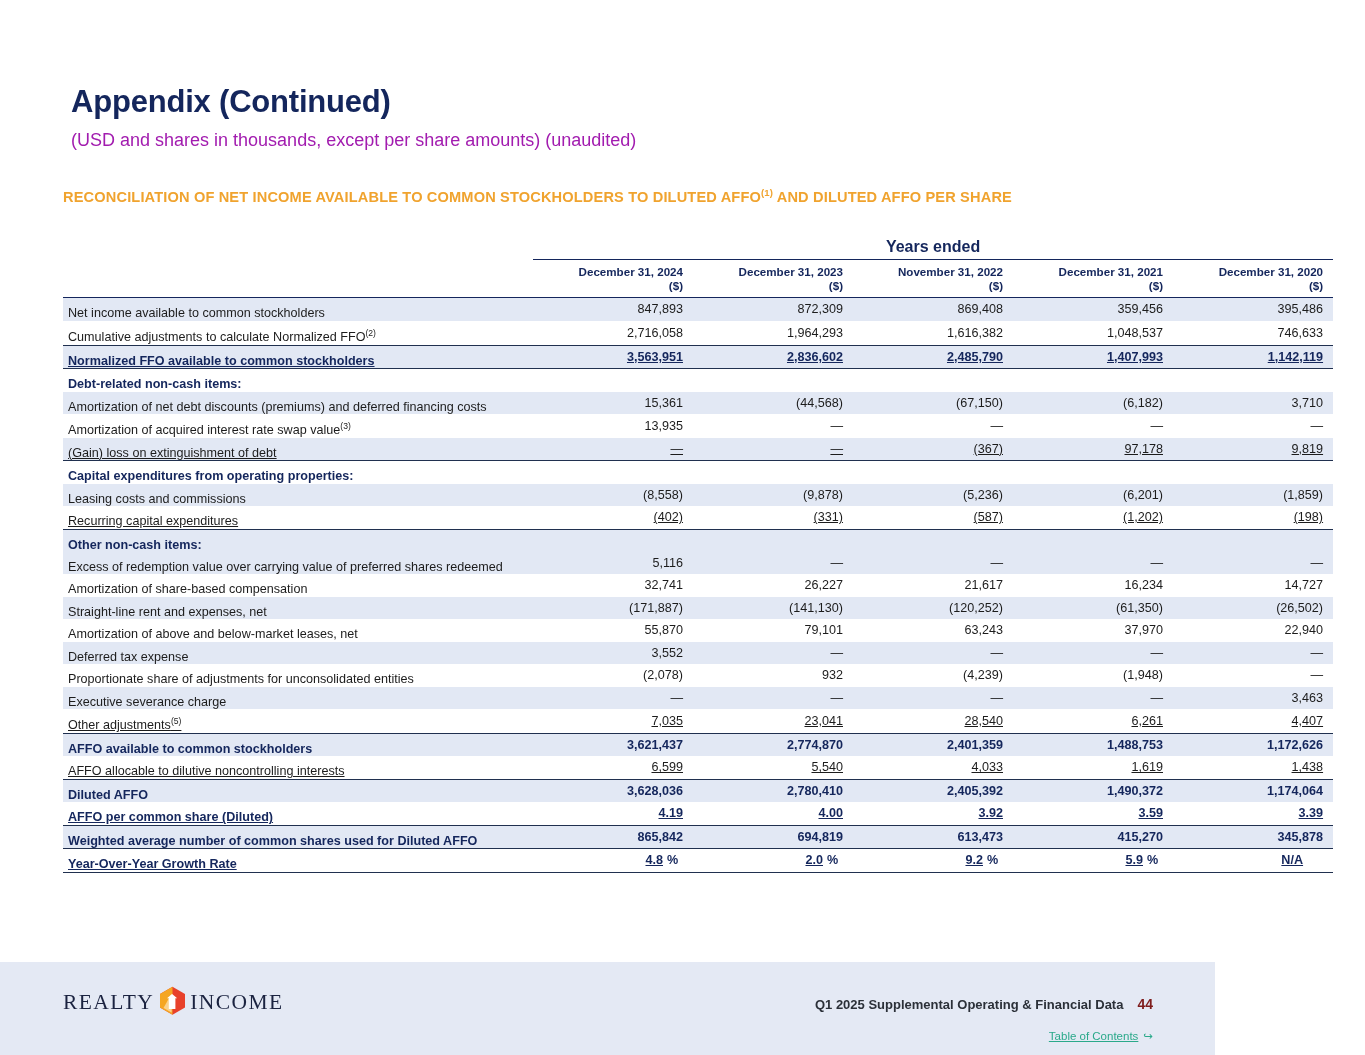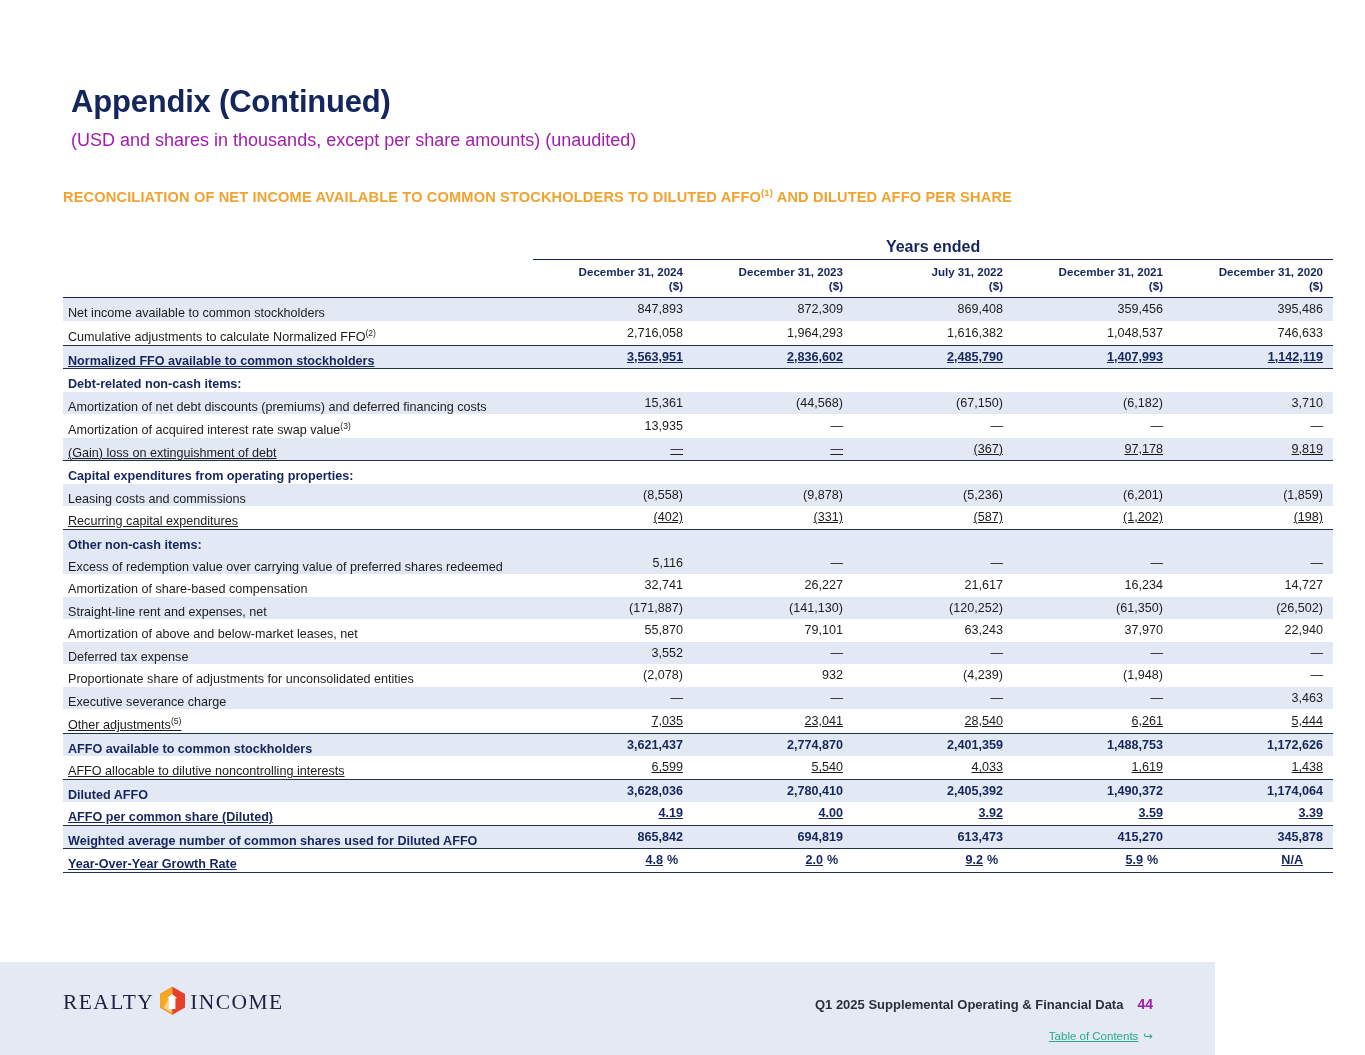--- a/index.html
+++ b/index.html
@@ -86,21 +86,21 @@
   .logo { position: absolute; left: 63px; top: 24px; display: flex; align-items: center; }
   .logo-text {
     font-family: "Liberation Serif", serif;
     font-size: 21.5px; color: #1b2340; letter-spacing: 1.4px;
   }
   .logo-mark { margin: 0 4px 0 5px; }
   .foot-right {
     position: absolute; right: 62px; top: 34px; text-align: right;
   }
   .foot-line1 { font-size: 13px; font-weight: bold; color: #2b3038; white-space: nowrap; }
-  .foot-line1 .pg { color: #a21caf; margin-left: 14px; font-size: 14px; }
+  .foot-line1 .pg { color: #7f1d1d; margin-left: 14px; font-size: 14px; }
   .foot-line2 { margin-top: 17px; font-size: 11.5px; color: #2aa98a; white-space: nowrap; }
   .foot-line2 a { color: #2aa98a; text-decoration: underline; }
   .foot-line2 .arrow { margin-left: 5px; text-decoration: none; }
 </style>
 </head>
 <body>
 
 <div class="page">
 
   <div class="header">
@@ -122,21 +122,21 @@
       </colgroup>
       <tbody id="tbody">
           <tr class="years-row">
             <td></td>
             <td colspan="5" class="years-label spanned">Years ended</td>
           </tr>
           <tr class="date-row">
             <td class="lbl"></td>
             <td><span>December 31, 2024</span><span class="d2">($)</span></td>
             <td><span>December 31, 2023</span><span class="d2">($)</span></td>
-            <td><span>July 31, 2022</span><span class="d2">($)</span></td>
+            <td><span>November 31, 2022</span><span class="d2">($)</span></td>
             <td><span>December 31, 2021</span><span class="d2">($)</span></td>
             <td><span>December 31, 2020</span><span class="d2">($)</span></td>
           </tr>
           <tr class="under-date">
             <td></td>
             <td></td>
             <td></td>
             <td></td>
             <td></td>
             <td></td>
@@ -284,21 +284,21 @@
             <td class="num">—</td>
             <td class="num">—</td>
             <td class="num">3,463</td>
           </tr>
           <tr class="r plain botline">
             <td class="lbl">Other adjustments<sup class="fn">(5)</sup></td>
             <td class="num">7,035</td>
             <td class="num">23,041</td>
             <td class="num">28,540</td>
             <td class="num">6,261</td>
-            <td class="num">5,444</td>
+            <td class="num">4,407</td>
           </tr>
           <tr class="r shade bold topline">
             <td class="lbl">AFFO available to common stockholders</td>
             <td class="num">3,621,437</td>
             <td class="num">2,774,870</td>
             <td class="num">2,401,359</td>
             <td class="num">1,488,753</td>
             <td class="num">1,172,626</td>
           </tr>
           <tr class="r plain botline">

